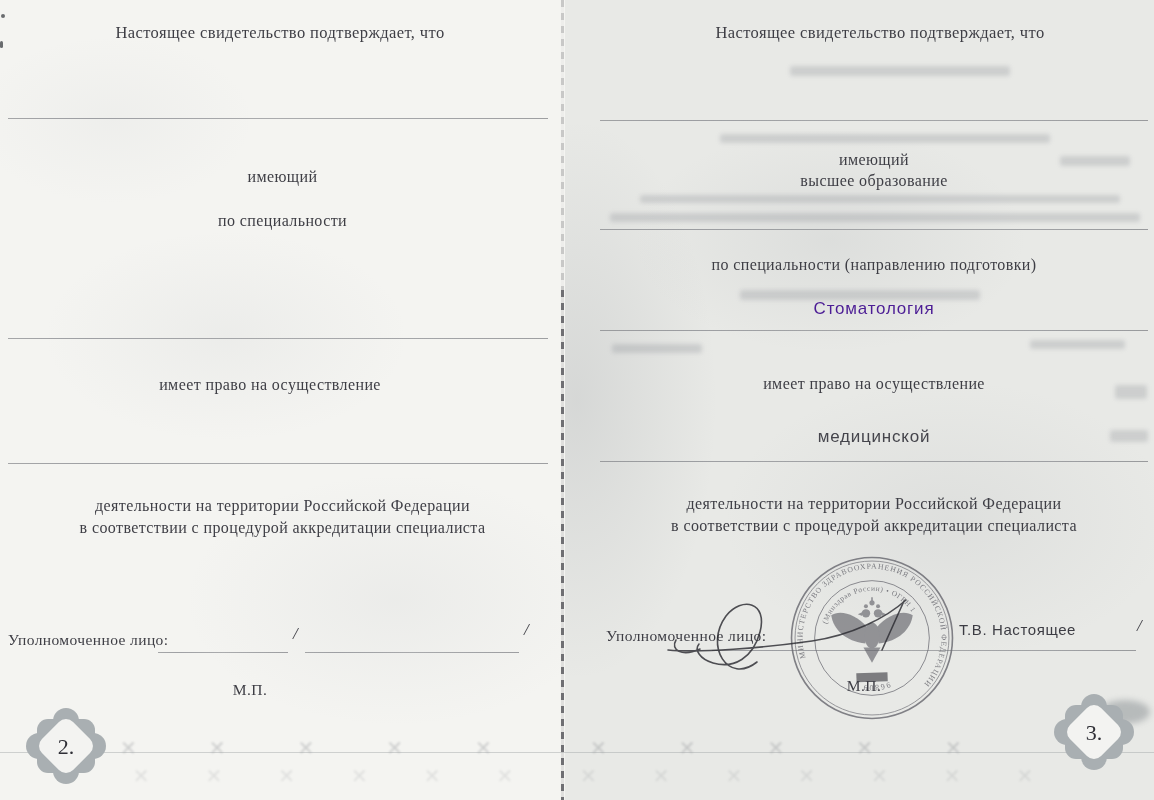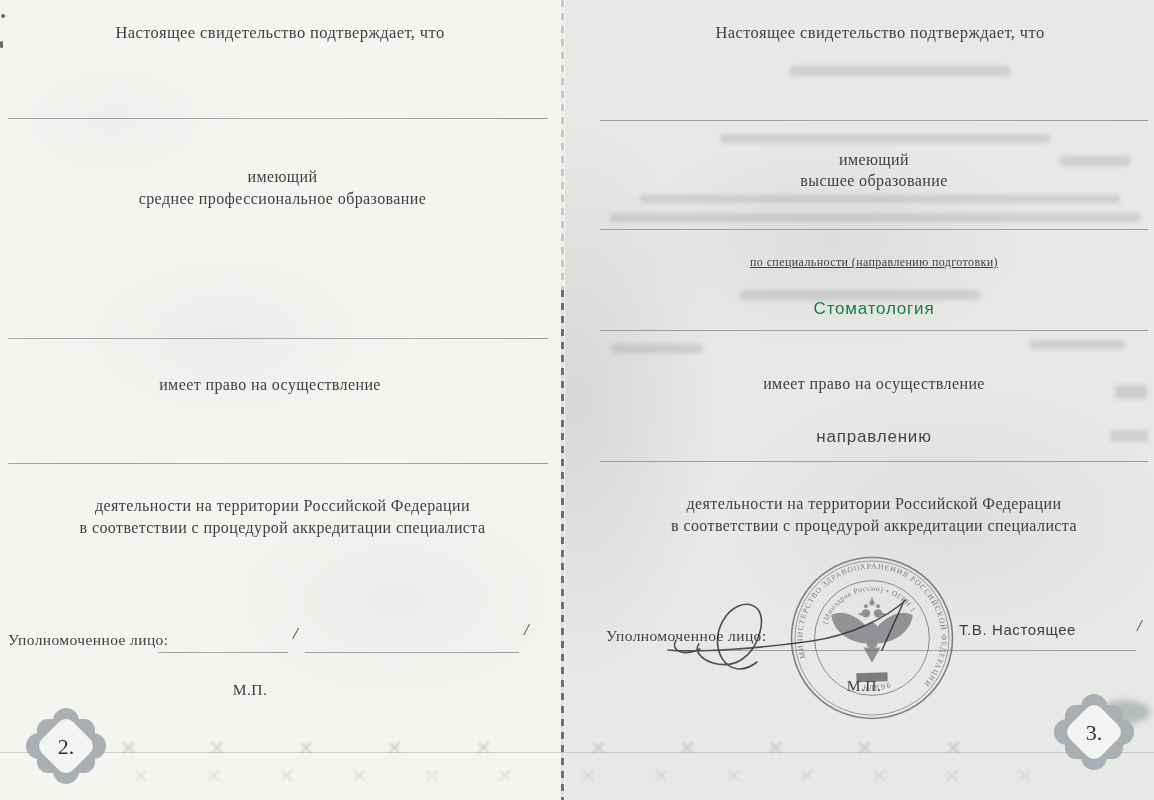--- a/index.html
+++ b/index.html
@@ -50,21 +50,21 @@
 
 <div id="scan">
 
   <div class="page scanblur" id="page-left">
 
     <div class="t center serif" style="left:40px;top:22px;width:480px;font-size:16.5px;">Настоящее свидетельство подтверждает, что</div>
 
     <div class="rule" style="left:8px;top:118px;width:540px;"></div>
 
     <div class="t center serif" style="left:0;top:167px;width:565px;font-size:16px;">имеющий</div>
-    <div class="t center serif" style="left:0;top:189px;width:565px;font-size:16px;">среднее профессиональное образование</div>
+    <div class="t center serif" style="left:0;top:211px;width:565px;font-size:16px;">по специальности</div>
 
     <div class="rule" style="left:8px;top:338px;width:540px;"></div>
 
     <div class="t center serif" style="left:0;top:375px;width:540px;font-size:16px;">имеет право на осуществление</div>
 
     <div class="rule" style="left:8px;top:463px;width:540px;"></div>
 
     <div class="t center serif" style="left:0;top:496px;width:565px;font-size:16px;">деятельности на территории Российской Федерации</div>
     <div class="t center serif" style="left:0;top:518px;width:565px;font-size:16px;">в соответствии с процедурой аккредитации специалиста</div>
 
@@ -98,29 +98,29 @@
     <div class="t center serif" style="left:630px;top:22px;width:500px;font-size:16.5px;">Настоящее свидетельство подтверждает, что</div>
 
 
     <div class="rule" style="left:600px;top:120px;width:548px;"></div>
 
     <div class="t center serif" style="left:600px;top:150px;width:548px;font-size:16px;">имеющий</div>
     <div class="t center serif" style="left:600px;top:171px;width:548px;font-size:16px;">высшее образование</div>
 
     <div class="rule" style="left:600px;top:229px;width:548px;"></div>
 
-    <div class="t center serif" style="left:600px;top:255px;width:548px;font-size:12px;text-decoration:underline;">по специальности (направлению подготовки)</div>
-
-    <div class="t center sans" style="left:600px;top:298px;width:548px;font-size:17px;letter-spacing:.8px;color:#15803d;">Стоматология</div>
+    <div class="t center serif" style="left:600px;top:255px;width:548px;font-size:16px;">по специальности (направлению подготовки)</div>
+
+    <div class="t center sans" style="left:600px;top:298px;width:548px;font-size:17px;letter-spacing:.8px;color:#4c1d95;">Стоматология</div>
 
     <div class="rule" style="left:600px;top:330px;width:548px;"></div>
 
     <div class="t center serif" style="left:600px;top:374px;width:548px;font-size:16px;">имеет право на осуществление</div>
 
-    <div class="t center sans" style="left:600px;top:426px;width:548px;font-size:17px;letter-spacing:.8px;color:#45454c;">направлению</div>
+    <div class="t center sans" style="left:600px;top:426px;width:548px;font-size:17px;letter-spacing:.8px;color:#45454c;">медицинской</div>
 
     <div class="rule" style="left:600px;top:461px;width:548px;"></div>
 
     <div class="t center serif" style="left:600px;top:494px;width:548px;font-size:16px;">деятельности на территории Российской Федерации</div>
     <div class="t center serif" style="left:600px;top:516px;width:548px;font-size:16px;">в соответствии с процедурой аккредитации специалиста</div>
 
     <div class="t serif" style="left:606px;top:626px;font-size:15.5px;">Уполномоченное лицо:</div>
     <div class="rule" style="left:712px;top:650px;width:424px;"></div>
     <div class="t center sans" style="left:950px;top:620px;width:135px;font-size:15px;letter-spacing:.6px;color:#3c3c43;">Т.В. Настоящее</div>
     <div class="slash" style="left:1137px;top:616px;">/</div>

